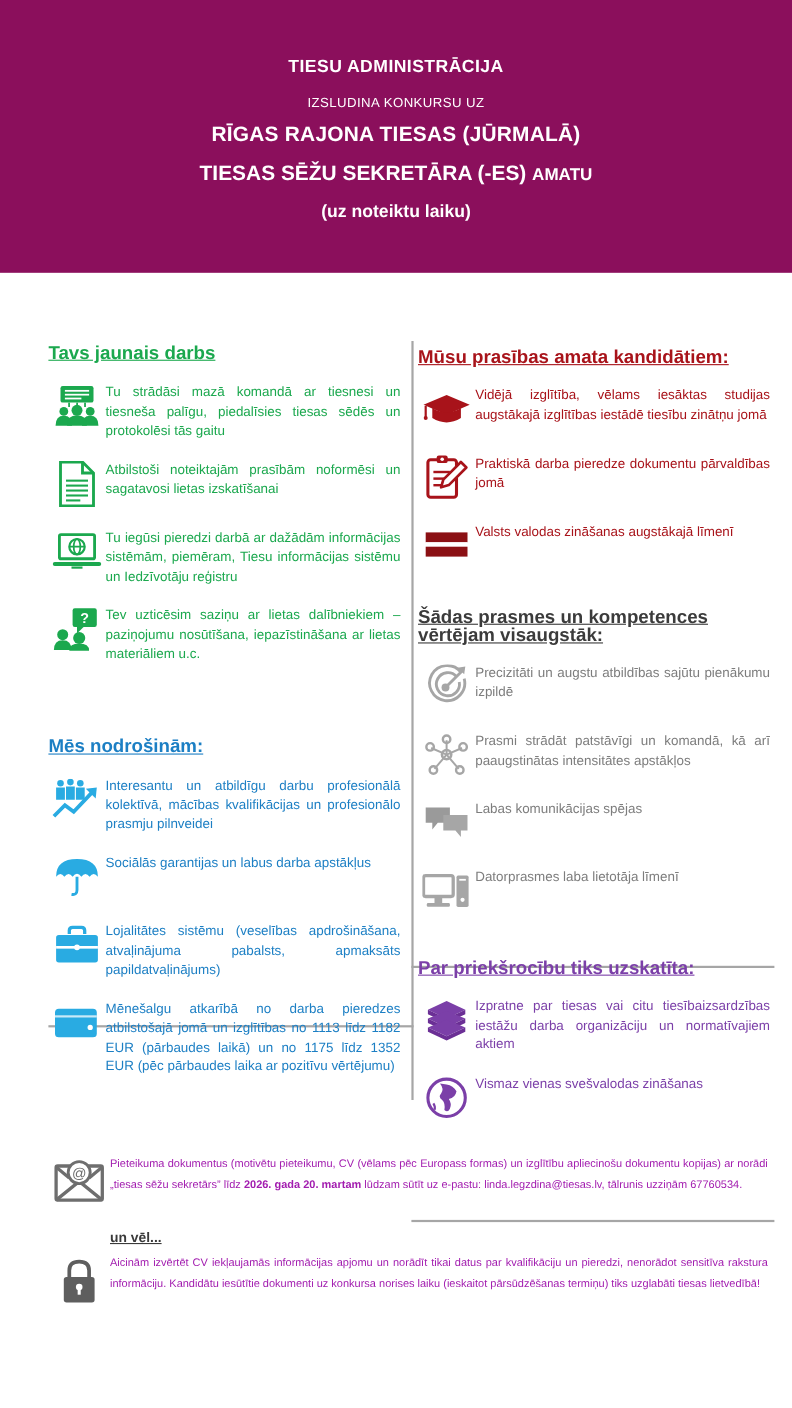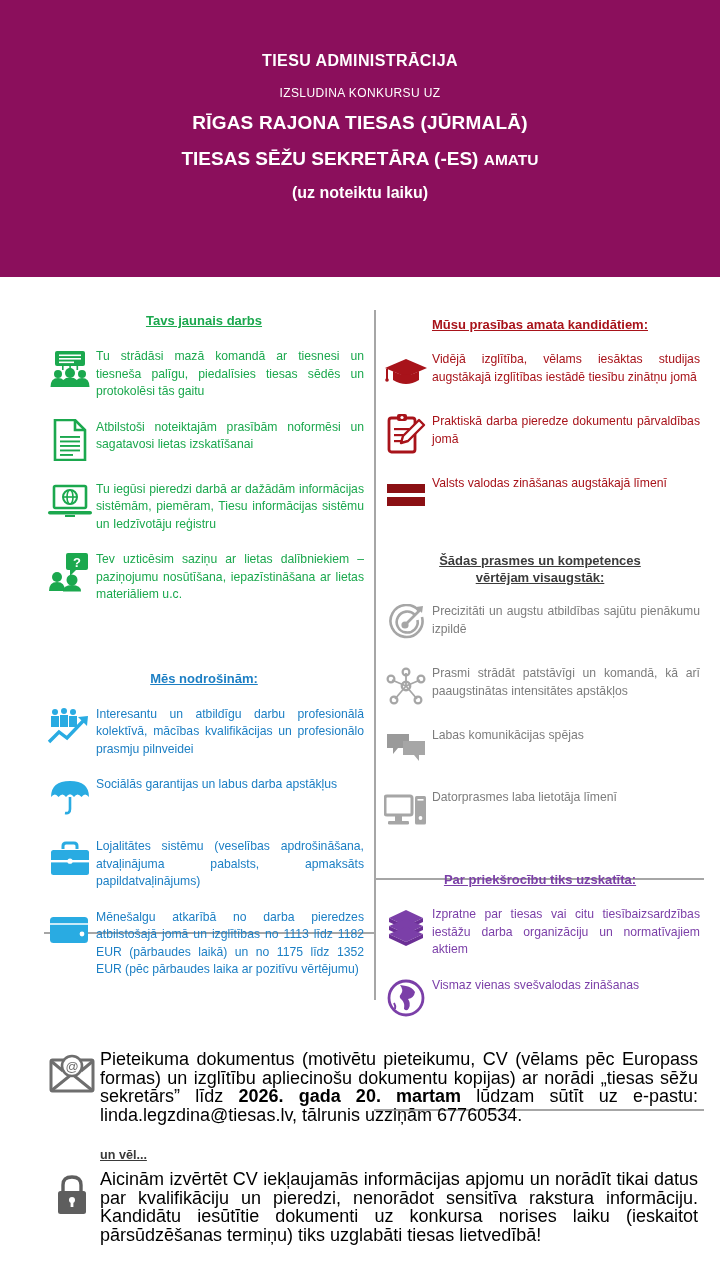--- a/index.html
+++ b/index.html
@@ -6,21 +6,21 @@
   html, body {
     width: 720px; height: 1280px;
     background: #ffffff;
     font-family: "Liberation Sans", sans-serif;
     overflow: hidden;
   }
   .page { position: relative; width: 720px; height: 1280px; background:#fff; }
 
   
   .header {
-    position: absolute; left: 0; top: 0; width: 720px; height: 277px;
+    position: absolute; left: 0; top: 0; width: 720px; height: 248px;
     background: #8B0F5C; color: #ffffff;
     display: flex; flex-direction: column; align-items: center;
     justify-content: flex-start; padding-top: 52px;
   }
   .hdr-l1 { font-size: 16px; font-weight: bold; letter-spacing: .4px; }
   .hdr-l2 { font-size: 12px; font-weight: normal; letter-spacing: .4px; margin-top: 16px; }
   .hdr-l3 { font-size: 19px; font-weight: bold; margin-top: 12px; letter-spacing: .2px; }
   .hdr-l4 { font-size: 19px; font-weight: bold; margin-top: 14px; }
   .hdr-l4 .small { font-size: 15.5px; }
   .hdr-l5 { font-size: 16px; font-weight: bold; margin-top: 14px; }
@@ -36,21 +36,21 @@
   }
   .hdiv {
     position: absolute; height: 2px; background: #A6A6A6;
   }
   .hdiv-left  { left: 44px;  width: 332px; top: 655px; }
   .hdiv-r1    { left: 374px; width: 330px; top: 601px; }
   .hdiv-r2    { left: 374px; width: 330px; top: 832px; }
 
   
   .sec-title {
-    text-align: center; font-weight: bold; font-size: 13px;
+    text-align: left; font-weight: bold; font-size: 17px;
     text-decoration: underline; line-height: 17px;
   }
   .t-green  { color: #1BA84E; }
   .t-blue   { color: #1C7FC4; margin-top: 32px; }
   .t-gray   { color: #3b3b3b; }
   .t-red    { color: #A8131A; }
   .t-purple { color: #7B3FA8; }
 
   
   .item { display: flex; align-items: flex-start; margin-top: 14px; }
@@ -67,21 +67,21 @@
   .c-blue   { color: #1C7FC4; }
   .c-gray   { color: #7d7d7d; }
   .c-red    { color: #A8131A; }
   .c-purple { color: #7B3FA8; }
 
   
   .footer { position: absolute; left: 0; top: 1050px; width: 720px; }
   .frow { display: flex; align-items: flex-start; padding: 0 22px 0 44px; }
   .frow .fico { width: 56px; min-width: 56px; display:flex; justify-content:center; padding-top:4px;}
   .frow .ftxt {
-    flex: 1; font-size: 18px; line-height: 18.5px; color: #000000;
+    flex: 1; font-size: 10px; line-height: 18.5px; color: #a21caf;
     text-align: justify; text-justify: inter-word;
   }
   .bold { font-weight: bold; }
   .morelabel {
     margin: 24px 0 8px 100px; font-size: 12.6px; font-weight: bold;
     color: #3a3a3a; text-decoration: underline;
   }
 </style>
 </head>
 <body>

